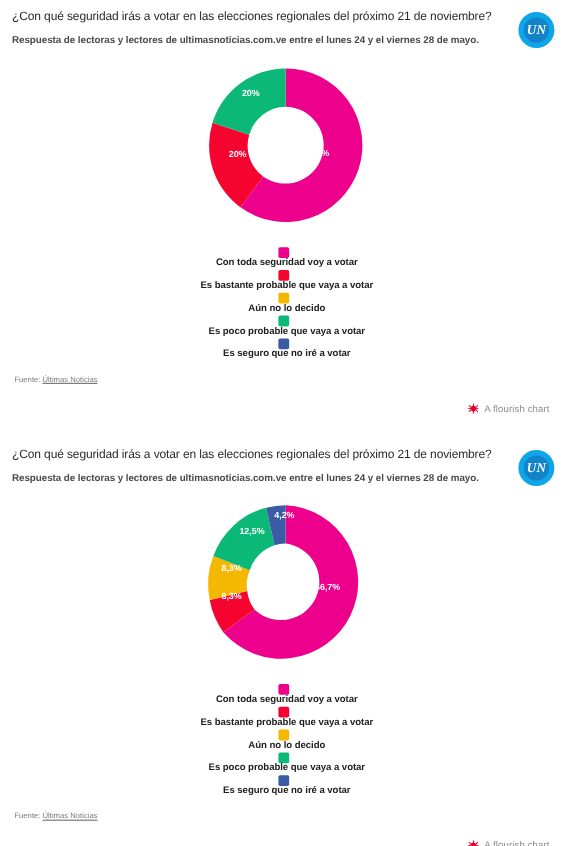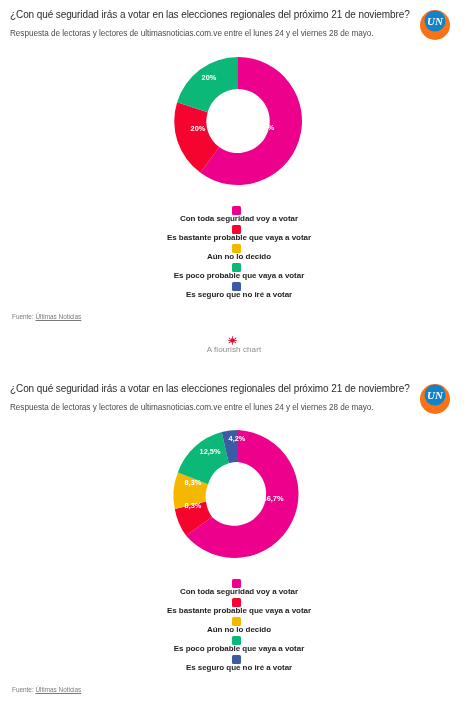--- a/index.html
+++ b/index.html
@@ -39,31 +39,32 @@
     line-height: 1.30;
     margin: 0;
     letter-spacing: -0.1px;
   }
   .subtitle {
     font-size: 8.2px;
     color: #4a4a4a;
     margin: 8px 0 0 0;
     line-height: 1.3;
     letter-spacing: -0.05px;
+    font-weight: bold;
   }
   .un-logo {
     position: absolute;
     top: 2px;
-    right: 16px;
+    right: 4px;
     width: 30px;
     height: 30px;
     border-radius: 50%;
-    background: #f97316;
+    background: #0ea5e9;
     display: flex;
-    align-items: flex-start;
+    align-items: center;
     justify-content: center;
   }
   .un-logo svg { display: block; }
 
   .donut-wrap {
     position: relative;
     height: 150px;
     margin-top: 6px;
   }
   .donut {
@@ -119,21 +120,20 @@
     text-decoration: underline;
   }
 
   .credit {
     margin-top: 16px;
     display: flex;
     align-items: center;
     justify-content: flex-end;
     padding-right: 8px;
     padding-bottom: 6px;
-    flex-direction: column;
   }
   .credit-icon {
     width: 9px;
     height: 9px;
     margin-right: 4px;
     flex: 0 0 auto;
   }
   .credit-text {
     font-size: 8px;
     color: #8c8c8c;

